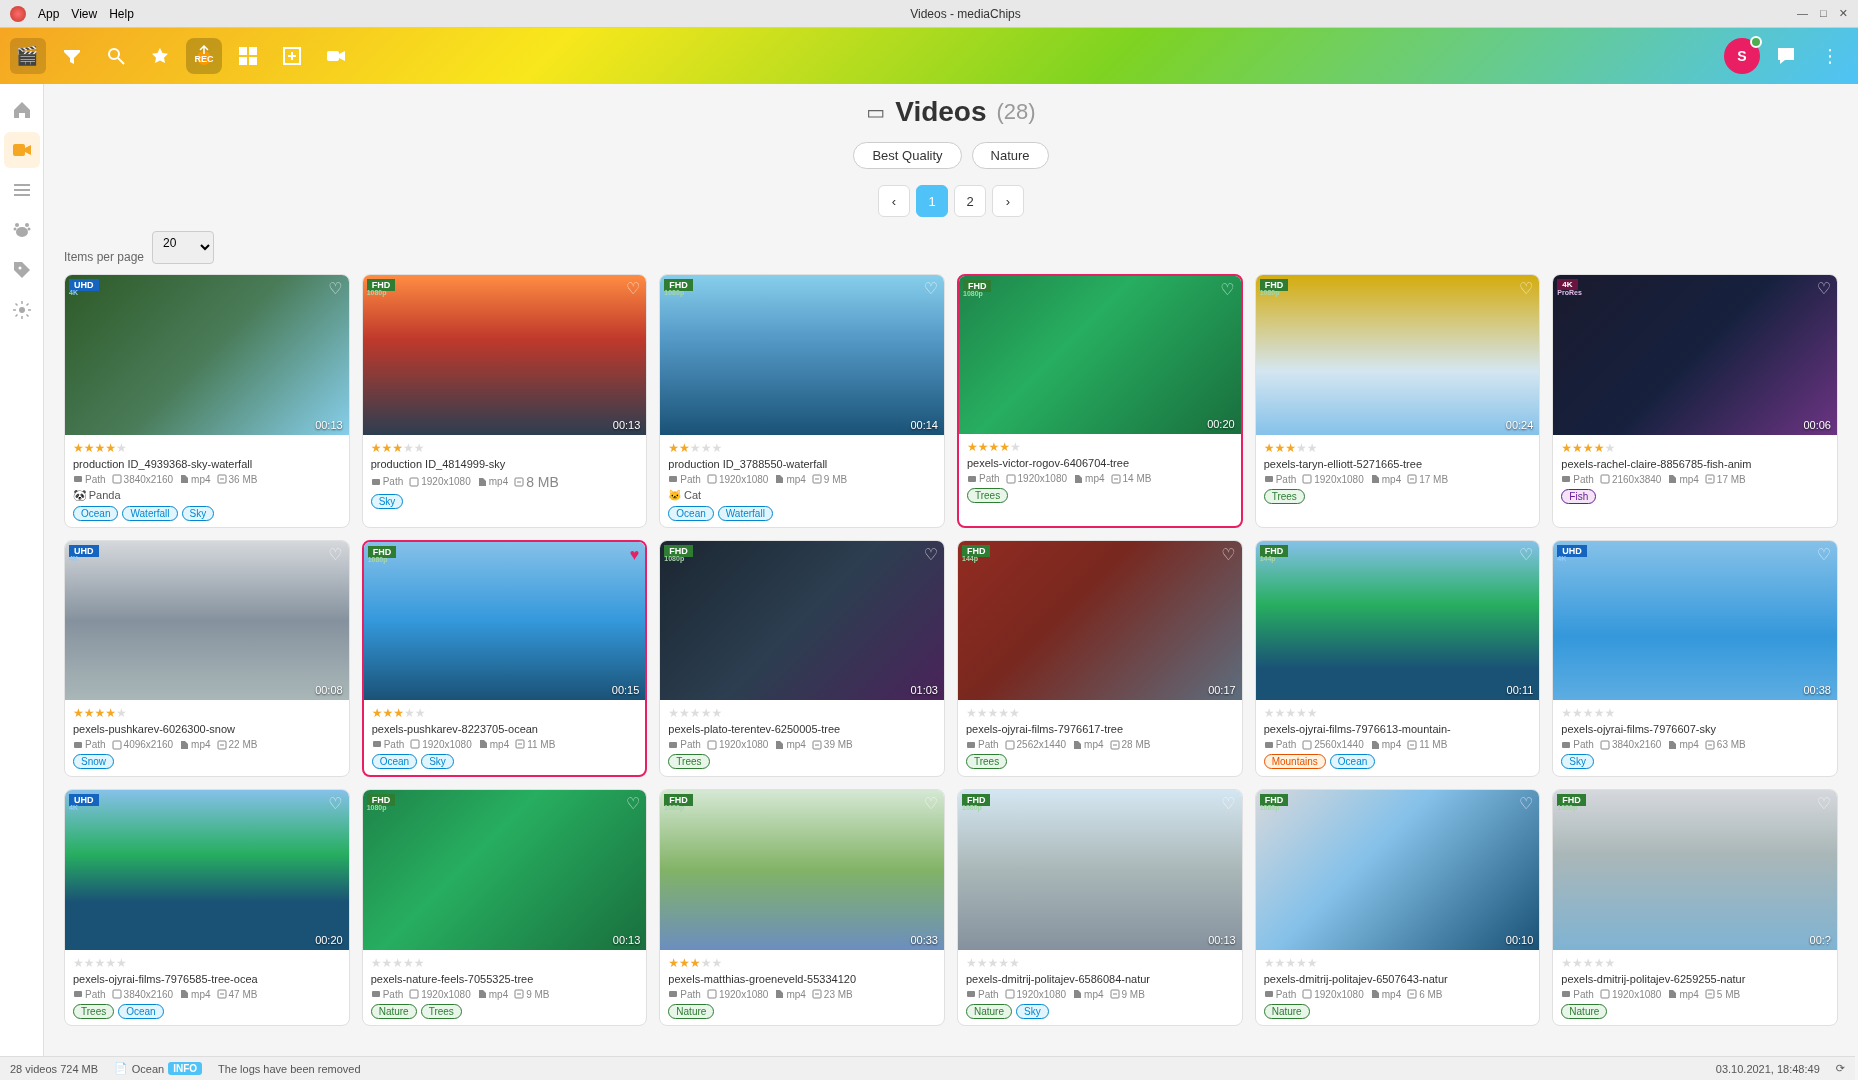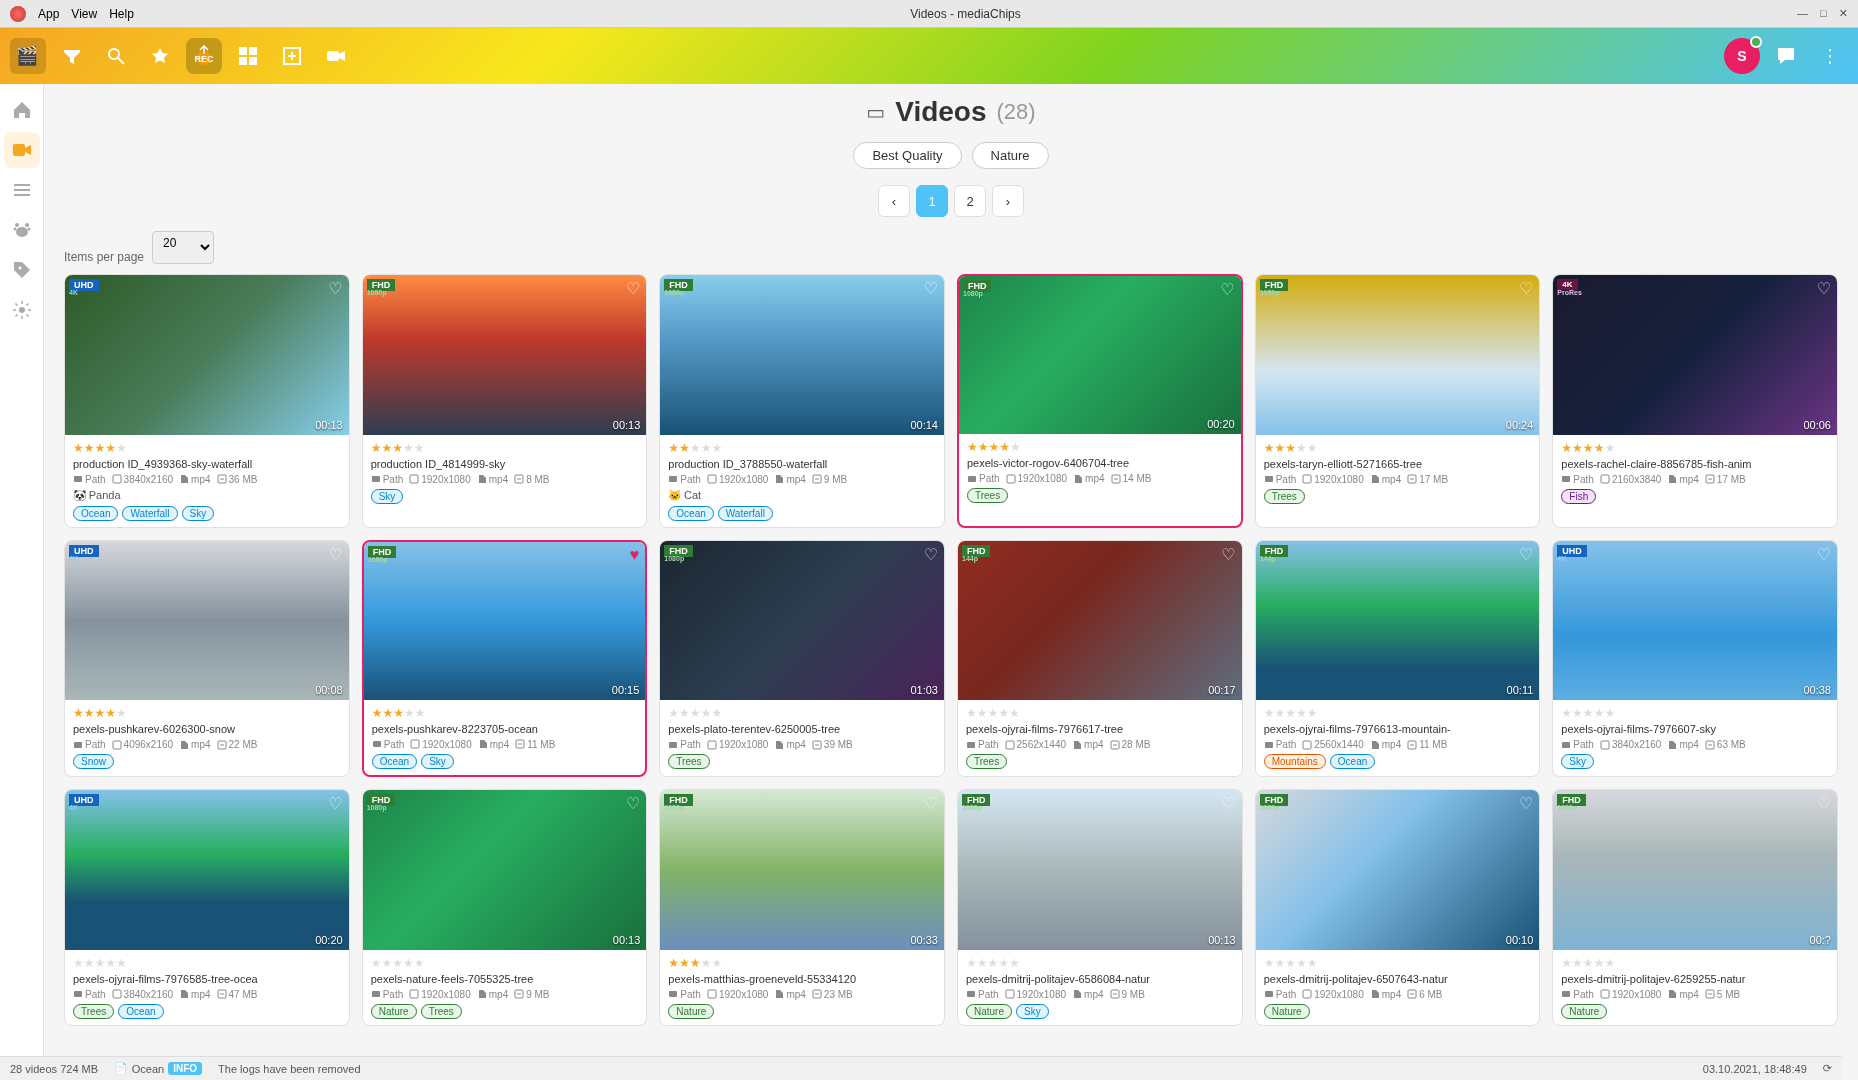--- a/index.html
+++ b/index.html
@@ -173,21 +173,21 @@
       border-top: 1px solid #ddd;
       display: flex;
       align-items: center;
       padding: 0 10px;
       font-size: 11px;
       color: #555;
       gap: 16px;
       position: fixed;
       bottom: 0;
       left: 0;
-      right: 16px;
+      right: 3px;
     }
     .status-info-badge {
       background: #4fc3f7; color: white; padding: 1px 5px; border-radius: 3px; font-size: 10px; font-weight: bold;
     }
     .status-right { margin-left: auto; }
     
     
     .content::-webkit-scrollbar { width: 6px; }
     .content::-webkit-scrollbar-track { background: #f0f0f0; }
     .content::-webkit-scrollbar-thumb { background: #ccc; border-radius: 3px; }
@@ -431,21 +431,21 @@
           <svg width="10" height="10" viewBox="0 0 10 10" fill="#888">
                   <path d="M2 1h4l3 3v5H2z"></path>
                 </svg>
           <span style="font-size:10px;color:#888;">mp4</span>
         </span>
         <span class="card-meta-item">
           <svg width="10" height="10" viewBox="0 0 10 10" fill="none">
                   <rect x="1" y="1" width="8" height="8" rx="1" stroke="#888" stroke-width="1"></rect>
                   <line x1="3" y1="5" x2="7" y2="5" stroke="#888" stroke-width="1"></line>
                 </svg>
-          <span style="font-size:10px;color:#888;">8 MB</span>
+          <span style="font-size:14px;color:#888;">8 MB</span>
         </span>
       </div>
 
       <div class="card-tags">
               <span class="card-tag tag-sky">Sky</span>
             </div>
     </div>
   </div>
         <div class="video-card">
     <div class="thumb-wrapper">

